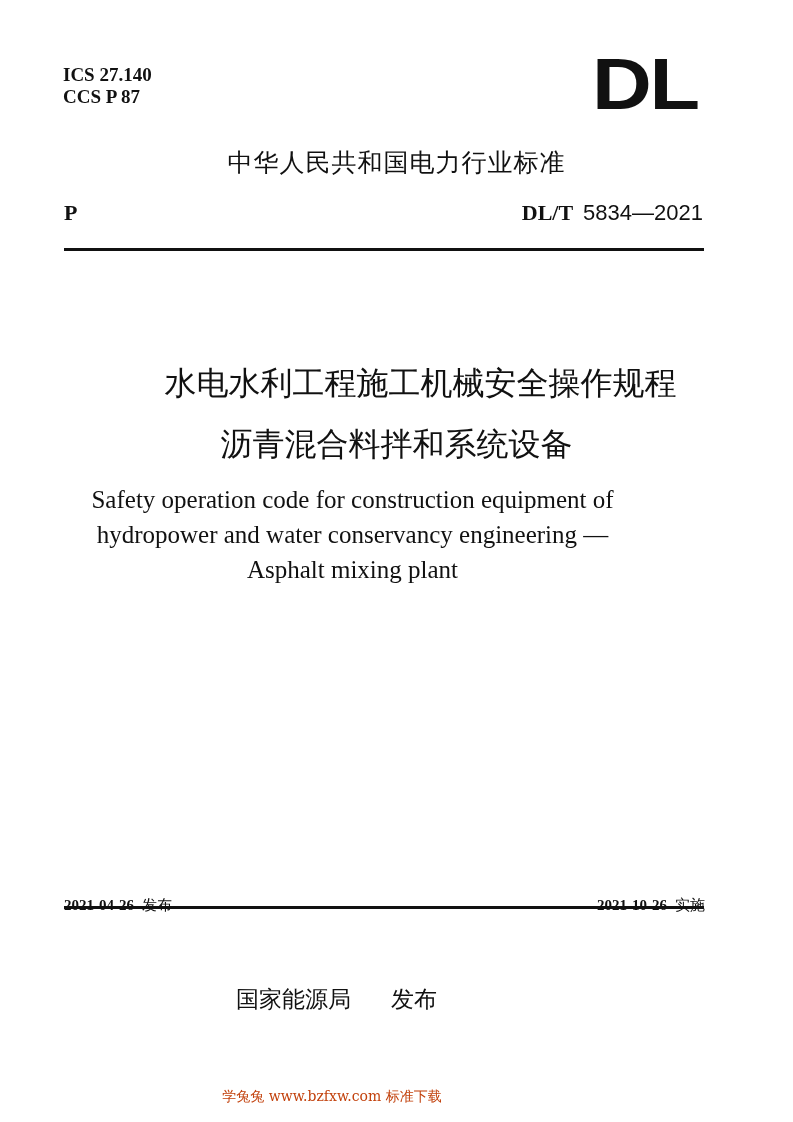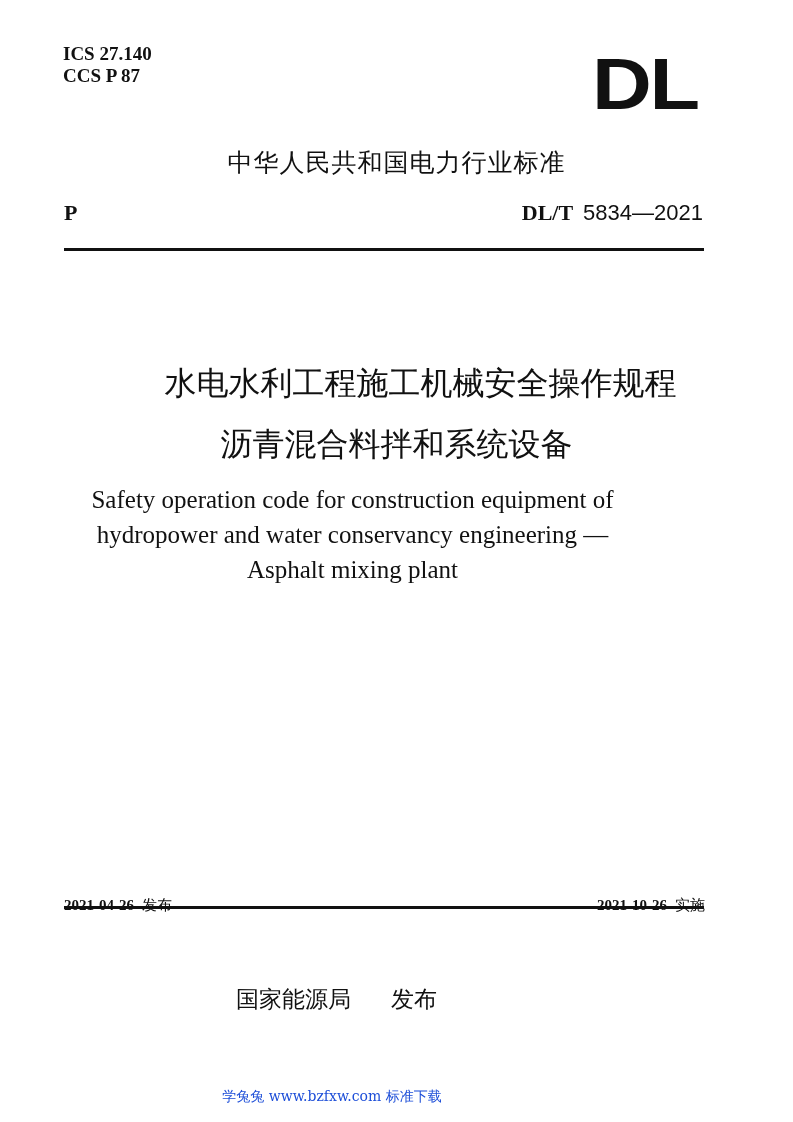--- a/index.html
+++ b/index.html
@@ -1,33 +1,33 @@
 <!DOCTYPE html>
 <html><head>
 <meta charset="utf-8">
 <style>
   html, body { margin: 0; padding: 0; background: #ffffff; }
   body { width: 793px; height: 1122px; position: relative; overflow: hidden; color: #111; }
   .abs { position: absolute; }
-  .codes { left: 63px; top: 43px; font-family: "Liberation Serif", serif; font-weight: bold; font-size: 19px; line-height: 22px; }
+  .codes { left: 63px; top: 64px; font-family: "Liberation Serif", serif; font-weight: bold; font-size: 19px; line-height: 22px; }
   .dl-logo { left: 592px; top: 48px; font-family: "Liberation Sans", sans-serif; font-weight: 900; font-size: 72px; line-height: 72px; letter-spacing: -2px; transform: scaleX(1.15); transform-origin: left top; }
   .std-cn { left: 0; width: 793px; top: 146px; text-align: center; font-family: "DejaVu Sans", sans-serif; font-size: 25px; letter-spacing: 1px; }
   .p-cat { left: 64px; top: 200px; font-family: "Liberation Serif", serif; font-weight: bold; font-size: 22px; }
   .std-no { right: 90px; top: 200px; font-size: 22px; white-space: nowrap; }
   .std-no .prefix { font-family: "Liberation Serif", serif; font-weight: bold; }
   .std-no .num { font-family: "Liberation Sans", sans-serif; margin-left: 10px; margin-top: 41px; }
   .rule { left: 64px; width: 640px; height: 3px; background: #111; }
   .title-cn { left: 0; width: 793px; text-align: center; font-family: "DejaVu Serif", serif; font-size: 32px; line-height: 46px; }
   .title-en { left: 0; width: 705px; text-align: center; font-family: "Liberation Serif", serif; font-size: 25px; line-height: 35px; }
   .date { top: 868px; font-size: 15px; white-space: nowrap; margin-top: 28px; }
   .date .d { font-family: "Liberation Serif", serif; font-weight: bold; }
   .date .l { font-family: "DejaVu Sans", sans-serif; margin-left: 8px; }
   .issuer { left: 0; width: 673px; top: 984px; text-align: center; font-family: "DejaVu Sans", sans-serif; font-size: 23px; }
   .issuer .gap { display: inline-block; width: 40px; }
-  .footer { left: 0; width: 664px; top: 1088px; text-align: center; font-family: "DejaVu Serif", serif; font-size: 14px; color: #1d4ed8; }
+  .footer { left: 0; width: 664px; top: 1088px; text-align: center; font-family: "DejaVu Serif", serif; font-size: 14px; color: #c2410c; }
 </style>
 </head>
 <body>
 
 <div class="abs codes">
   <div>ICS 27.140</div>
   <div>CCS P 87</div>
 </div>
 
 <div class="abs dl-logo">DL</div>

